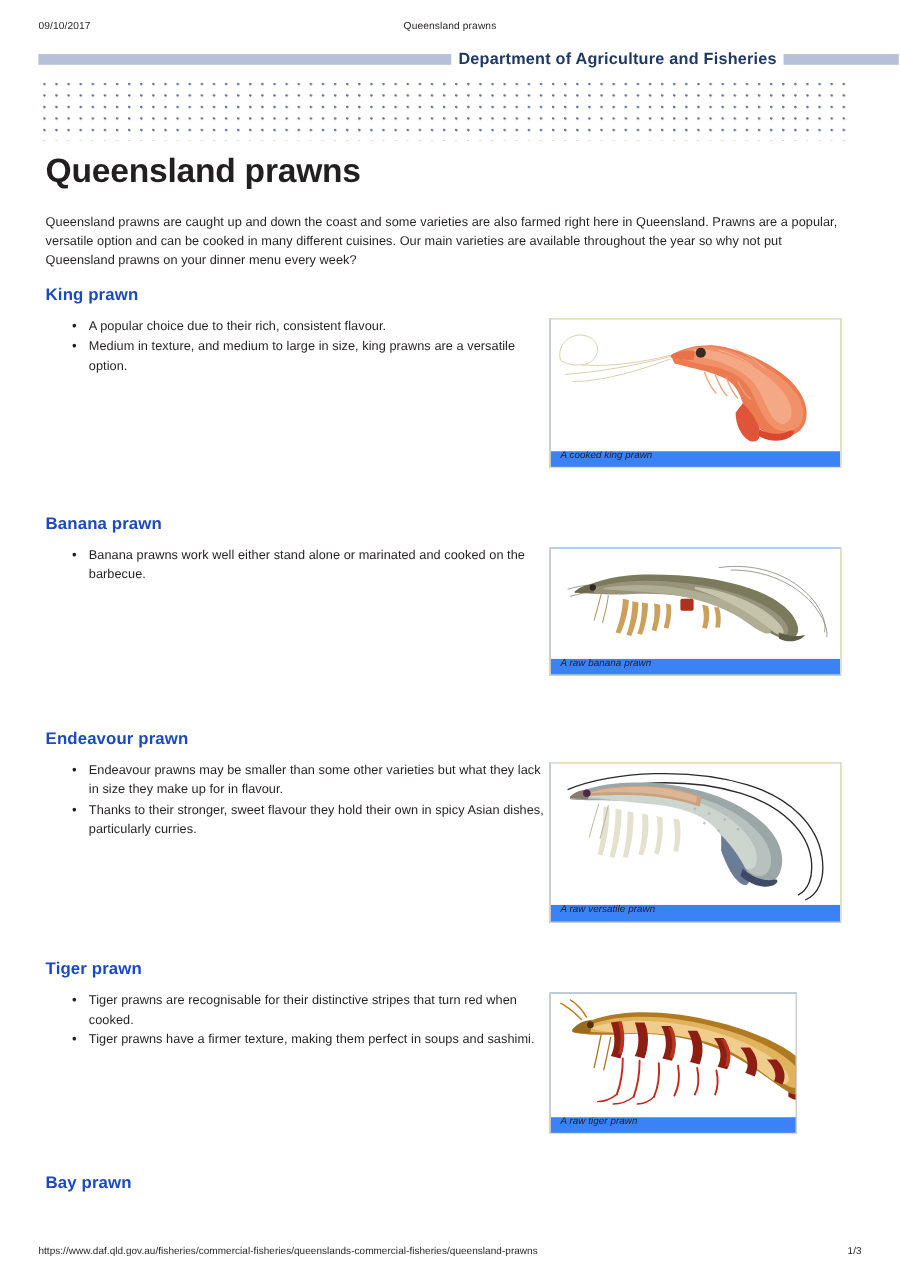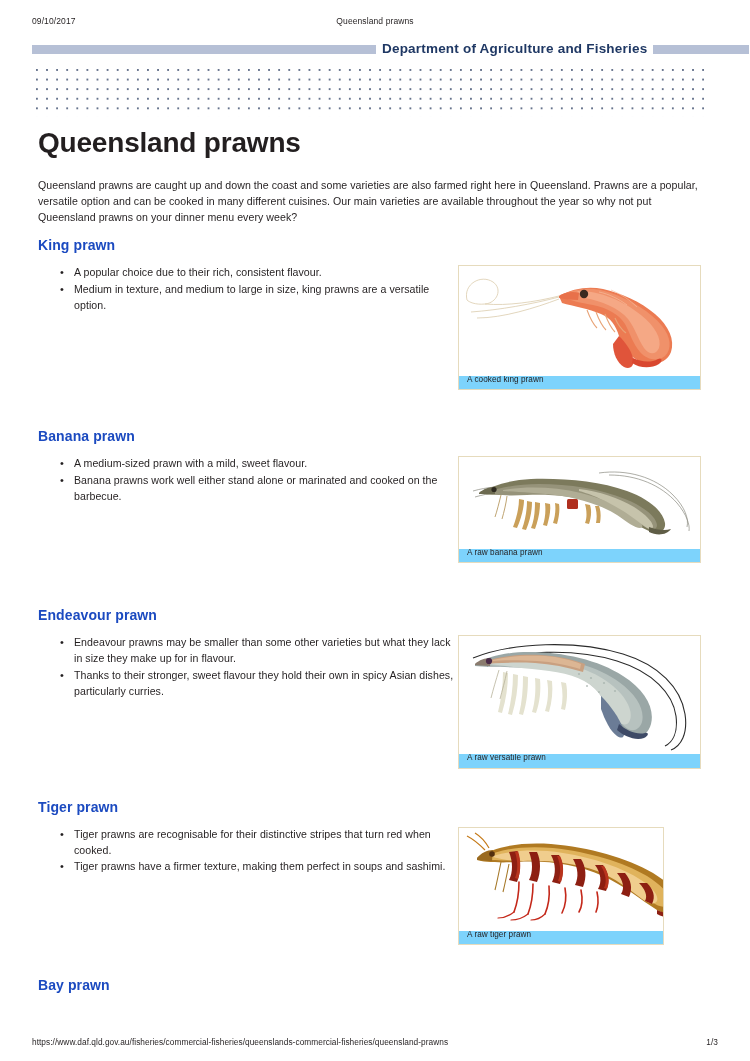--- a/index.html
+++ b/index.html
@@ -146,23 +146,24 @@
     position: absolute;
     left: -14px;
     top: -1px;
     font-size: 11px;
     color: #231f20;
   }
 
   .photo-card {
     flex: 0 0 auto;
     border: 1px solid #e6dbbd;
-    background: #7dd3fc;
+    background: #3b82f6;
     position: relative;
     overflow: hidden;
+    font-style: italic;
   }
   .photo-stage {
     position: relative;
     width: 100%;
     background: #ffffff;
   }
   .photo-caption {
     font-size: 8.2px;
     color: #231f20;
     padding: 0 0 5px 8px;
@@ -254,21 +255,20 @@
         </div>
         <div class="photo-caption">A cooked king prawn</div>
       </div>
     </div>
   </section>
 
   <section class="variety" style="margin-top:38px;">
     <h2>Banana prawn</h2>
     <div class="variety-body">
       <ul class="bullets">
-        <li>A medium-sized prawn with a mild, sweet flavour.</li>
         <li>Banana prawns work well either stand alone or marinated and cooked on the barbecue.</li>
       </ul>
       <div class="photo-card" style="width:243px;">
         <div class="photo-stage" style="height:92px;">
           <svg width="243" height="92" viewBox="0 0 243 92">
             <rect width="243" height="92" fill="#ffffff"></rect>
             <g stroke="#8a8a80" stroke-width="0.7" fill="none">
               <path d="M140 16 C168 12 196 20 214 38 C226 50 230 62 228 70"></path>
               <path d="M150 18 C178 18 202 28 218 46 C228 58 231 68 230 74"></path>
               <path d="M14 34 C28 30 42 29 54 30"></path>

